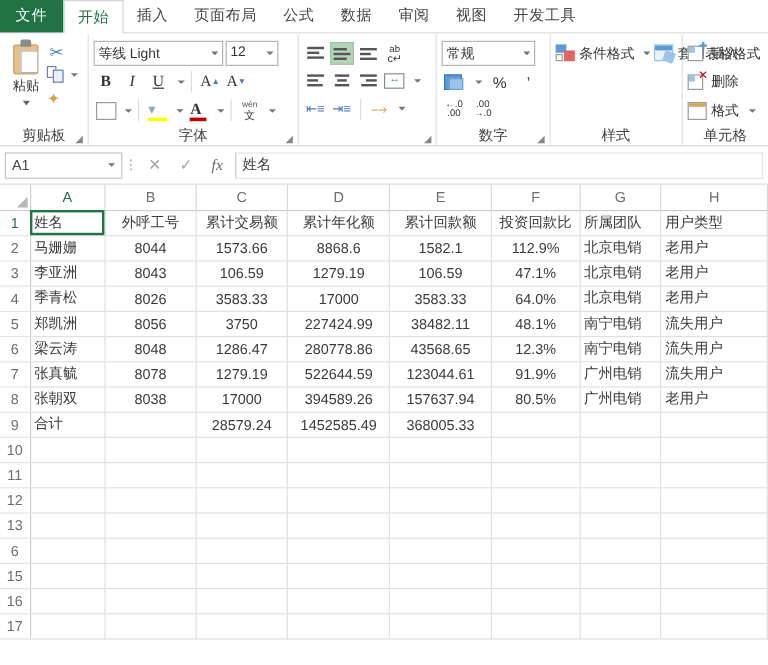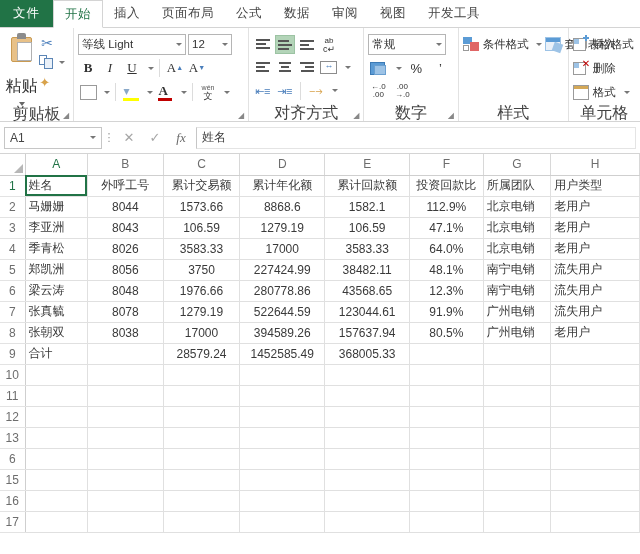--- a/index.html
+++ b/index.html
@@ -58,21 +58,21 @@
   }
   .rgroup {
     position: relative;
     display: flex;
     flex-direction: column;
     border-right: 1px solid #e2e2e2;
     padding: 3px 4px 0 4px;
   }
   .rgroup-body { flex: 1; display: flex; }
   .rgroup-label {
-    font-size: 16px;
+    font-size: 12px;
     color: #444;
     text-align: center;
     height: 16px;
     line-height: 16px;
     position: relative;
   }
   .dlg {
     position: absolute;
     right: 1px; bottom: 1px;
     width: 9px; height: 9px;
@@ -103,21 +103,21 @@
     width: 9px; height: 6px;
     background: #8c8c8c;
     border-radius: 2px 2px 0 0;
   }
   .clipb-page {
     position: absolute; left: 8px; top: 9px;
     width: 15px; height: 19px;
     background: #ffffff;
     border: 1px solid #b0b0b0;
   }
-  .paste-text { font-size: 16px; color: #333; margin-top: 13px; }
+  .paste-text { font-size: 11px; color: #333; margin-top: 1px; }
   .caret-dn {
     width: 0; height: 0;
     border-left: 3.5px solid transparent;
     border-right: 3.5px solid transparent;
     border-top: 4px solid #666;
     margin-top: 5px;
   }
   .clip-small {
     width: 34px;
     display: flex; flex-direction: column;
@@ -460,20 +460,21 @@
           </div>
           <span class="mini-caret"></span>
           <div class="sep-v"></div>
           <div class="btn">
             <span class="wenz"><b>wén</b><span>文</span></span>
           </div>
           <span class="mini-caret"></span>
         </div>
       </div>
     </div>
+    <div class="rgroup-label">字体</div>
     <div class="dlg">◢</div>
   </div>
 
   <div class="rgroup g-align">
     <div class="rgroup-body">
       <div class="al-rows">
         <div class="al-row">
           <div class="abtn">
               <span class="lines ln-t">
                 <i></i>
@@ -534,21 +535,20 @@
               <span class="ind-ic">⇥≡</span>
             </div>
           <div class="sep-v"></div>
           <div class="abtn">
               <span class="orient">⤍</span>
             </div>
           <span class="mini-caret"></span>
         </div>
       </div>
     </div>
-    <div class="rgroup-label">对齐方式</div>
     <div class="dlg">◢</div>
   </div>
 
   <div class="rgroup g-num">
     <div class="rgroup-body">
       <div class="nm-rows">
         <div class="nmbox">
           <span class="t">常规</span>
           <span class="mini-caret"></span>
         </div>
@@ -741,21 +741,21 @@
           <td class="cell num">227424.99</td>
           <td class="cell num">38482.11</td>
           <td class="cell num">48.1%</td>
           <td class="cell txt">南宁电销</td>
           <td class="cell txt">流失用户</td>
         </tr>
         <tr>
           <td class="rowh">6</td>
           <td class="cell txt">梁云涛</td>
           <td class="cell num">8048</td>
-          <td class="cell num">1976.66</td>
+          <td class="cell num">1286.47</td>
           <td class="cell num">280778.86</td>
           <td class="cell num">43568.65</td>
           <td class="cell num">12.3%</td>
           <td class="cell txt">南宁电销</td>
           <td class="cell txt">流失用户</td>
         </tr>
         <tr>
           <td class="rowh">7</td>
           <td class="cell txt">张真毓</td>
           <td class="cell num">8078</td>

